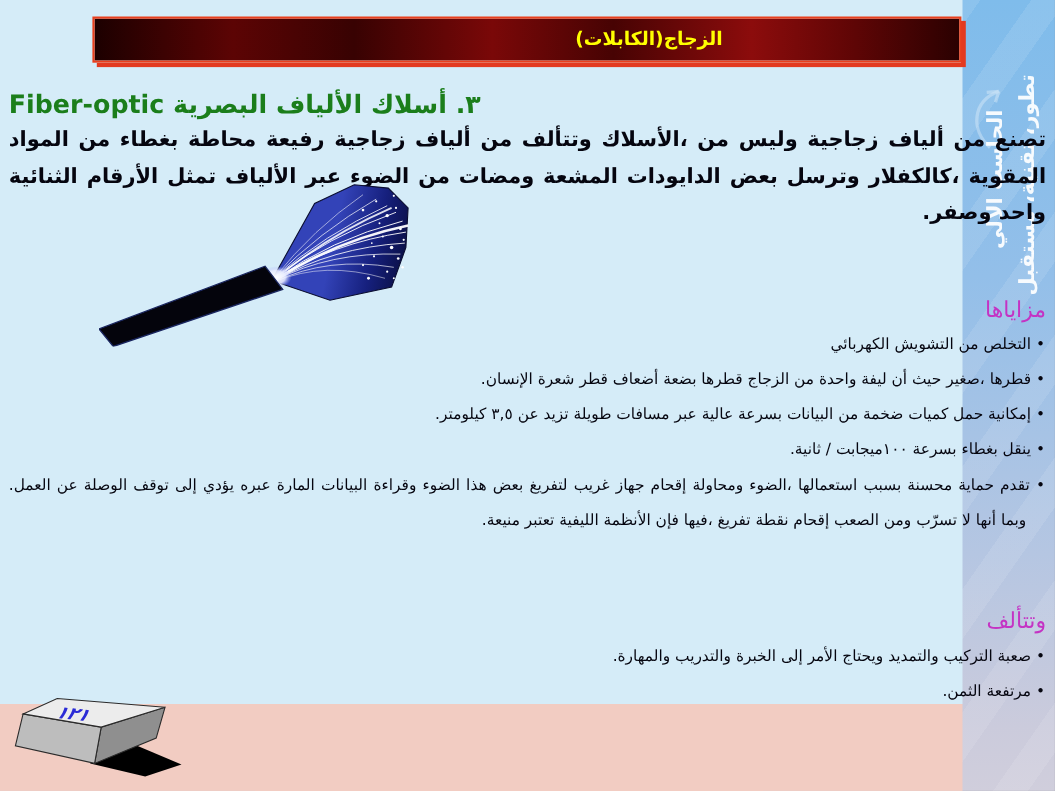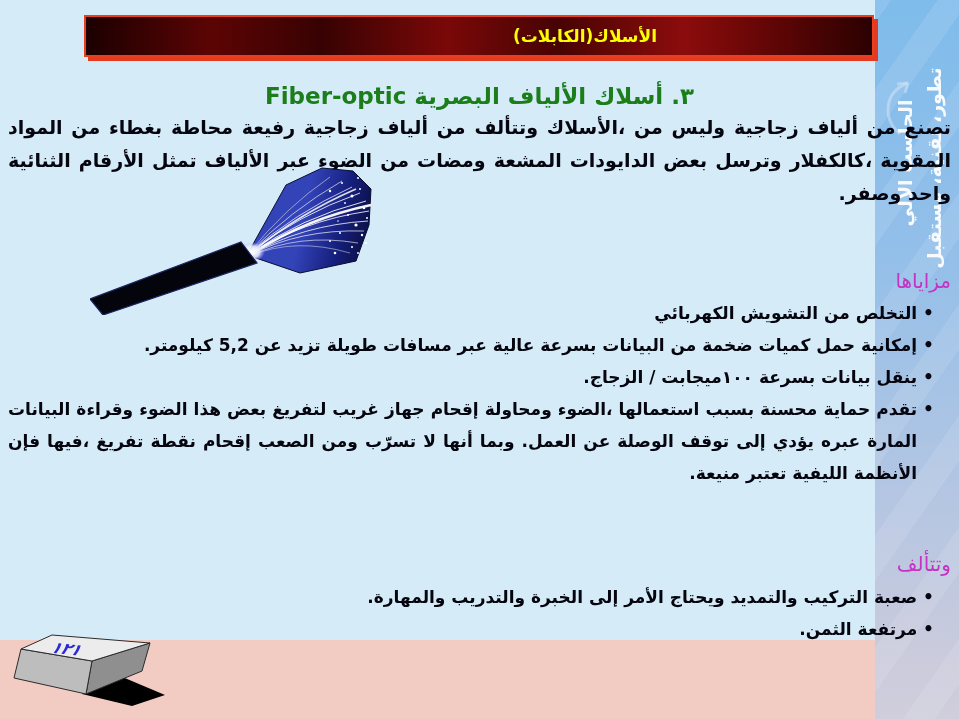--- a/index.html
+++ b/index.html
@@ -19,35 +19,35 @@
     position:absolute;left:84px;top:15px;width:786px;height:38px;
     border:2px solid #E8401F;
     box-shadow:4px 4px 0 0 #E33A20;
     background:linear-gradient(90deg,#1c0000 0%,#5c0404 16%,#380202 30%,#7a0808 46%,#470303 60%,#8c0c0c 76%,#5e0505 88%,#2b0101 100%);
   }
   .title-text{
     position:absolute;right:215px;top:50%;transform:translateY(-50%);
     color:#FFFF00;font-size:17px;font-weight:700;white-space:nowrap;direction:rtl;
   }
   .heading{
-    position:absolute;top:83px;right:8px;left:8px;text-align:center;
+    position:absolute;top:83px;right:8px;left:8px;text-align:left;
     color:#1B7E1B;font-size:23px;font-weight:700;direction:rtl;white-space:nowrap;
   }
   .para{
     position:absolute;top:111px;right:8px;left:8px;direction:rtl;text-align:justify;
     color:#05050F;font-size:19px;font-weight:700;line-height:33px;
   }
   .sec-h{
     position:absolute;right:8px;color:#C433C4;font-size:20px;font-weight:400;direction:rtl;
   }
   .adv-h{top:269px;}
   .dis-h{top:552px;}
   .list{
-    position:absolute;right:16px;left:8px;direction:rtl;text-align:justify;
-    color:#05050F;font-size:17px;font-weight:700;line-height:32px;
+    position:absolute;right:0;left:8px;direction:rtl;text-align:justify;
+    color:#05050F;font-size:14px;font-weight:400;line-height:32px;
   }
   .adv-list{top:297px;}
   .dis-list{top:581px;}
   .bullet{padding-right:26px;text-indent:-17px;}
   .bullet::before{content:"\2022\00a0";}
 
   
   .v-text{
     position:absolute;white-space:nowrap;color:rgba(255,255,255,0.93);
     font-weight:700;font-size:19px;direction:rtl;
@@ -68,21 +68,21 @@
   <div class="v-text v-inner">الحاسب الآلي</div>
   <svg class="ghost-svg" width="44" height="64" viewBox="0 0 44 64">
     <path d="M22 58 C 4 42, 6 16, 30 7" stroke="rgba(255,255,255,0.55)" stroke-width="3" fill="none"></path>
     <path d="M30 7 l -11 1 m 11 -1 l -3 10" stroke="rgba(255,255,255,0.55)" stroke-width="3" fill="none"></path>
   </svg>
 
   <div class="blue-panel"></div>
   <div class="pink-panel"></div>
 
   <div class="title-bar">
-    <span class="title-text">الأسلاك(الكابلات)</span>
+    <span class="title-text">الزجاج(الكابلات)</span>
   </div>
 
   <div class="heading">٣. أسلاك الألياف البصرية Fiber-optic</div>
 
   <div class="para">تصنع من ألياف زجاجية وليس من ،الأسلاك وتتألف من ألياف زجاجية رفيعة محاطة بغطاء من المواد المقوية ،كالكفلار وترسل بعض الدايودات المشعة ومضات من الضوء عبر الألياف تمثل الأرقام الثنائية واحد وصفر.</div>
 
   <svg class="fiber-svg" width="285" height="152" viewBox="0 0 285 152">
     <defs>
       <linearGradient id="fanGrad" x1="0.45" y1="0.5" x2="1" y2="0.6">
         <stop offset="0" stop-color="#3343b8"></stop>
@@ -134,22 +134,23 @@
         <circle cx="276" cy="80" r="1.1"></circle>
         <circle cx="268" cy="90" r="0.9"></circle>
     </g>
 
     <polygon points="0,136 13,152 167,100 151,79" fill="#04040c" stroke="#1a2660" stroke-width="1.2"></polygon>
   </svg>
 
   <div class="sec-h adv-h">مزاياها</div>
   <div class="list adv-list">
     <div class="bullet">التخلص من التشويش الكهربائي</div>
-    <div class="bullet">إمكانية حمل كميات ضخمة من البيانات بسرعة عالية عبر مسافات طويلة تزيد عن 5,2 كيلومتر.</div>
-    <div class="bullet">ينقل بيانات بسرعة ١٠٠ميجابت / الزجاج.</div>
+    <div class="bullet">قطرها ،صغير حيث أن ليفة واحدة من الزجاج قطرها بضعة أضعاف قطر شعرة الإنسان.</div>
+    <div class="bullet">إمكانية حمل كميات ضخمة من البيانات بسرعة عالية عبر مسافات طويلة تزيد عن ٣,٥ كيلومتر.</div>
+    <div class="bullet">ينقل بغطاء بسرعة ١٠٠ميجابت / ثانية.</div>
     <div class="bullet">تقدم حماية محسنة بسبب استعمالها ،الضوء ومحاولة إقحام جهاز غريب لتفريغ بعض هذا الضوء وقراءة البيانات المارة عبره يؤدي إلى توقف الوصلة عن العمل. وبما أنها لا تسرّب ومن الصعب إقحام نقطة تفريغ ،فيها فإن الأنظمة الليفية تعتبر منيعة.</div>
   </div>
 
   <div class="sec-h dis-h">وتتألف</div>
   <div class="list dis-list">
     <div class="bullet">صعبة التركيب والتمديد ويحتاج الأمر إلى الخبرة والتدريب والمهارة.</div>
     <div class="bullet">مرتفعة الثمن.</div>
   </div>
 
   <svg class="key-svg" width="180" height="119" viewBox="0 0 180 119">

